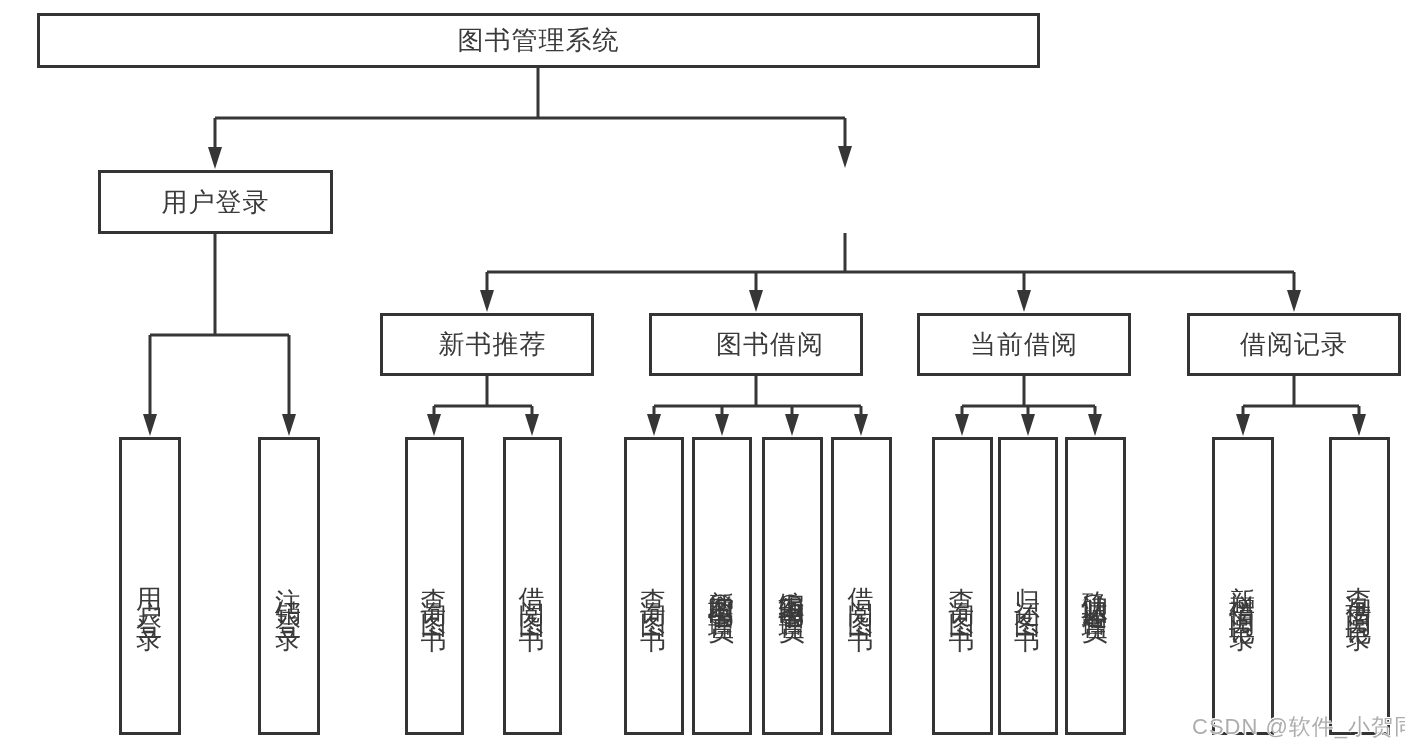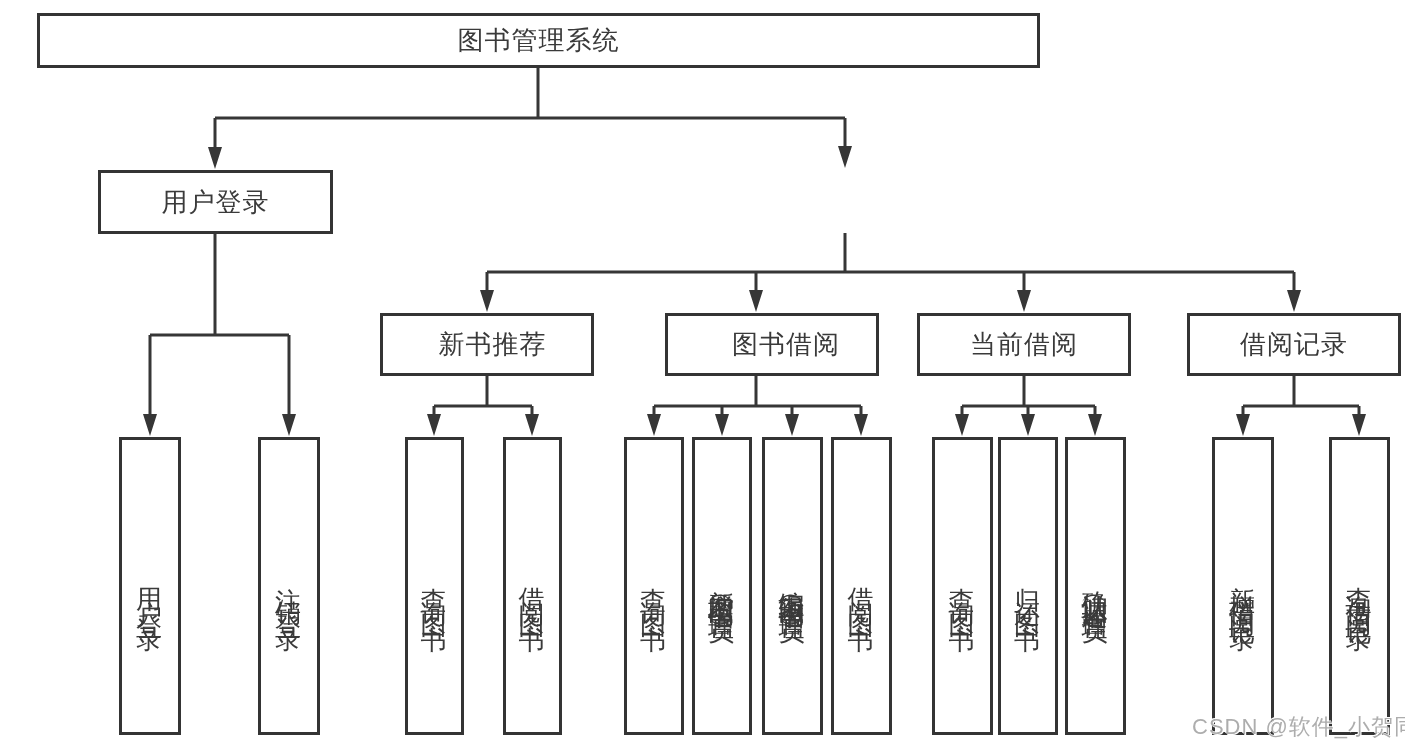--- a/index.html
+++ b/index.html
@@ -80,21 +80,21 @@
     <span>图书管理系统</span>
   </div>
 
   <div class="node" style="left:82px;top:170px;width:235px;height:64px;">
     <span>用户登录</span>
   </div>
 
   <div class="node" style="left:364px;top:313px;width:214px;height:63px;padding-left:11px;">
     <span>新书推荐</span>
   </div>
-  <div class="node" style="left:649px;top:313px;width:214px;height:63px;padding-left:28px;">
+  <div class="node" style="left:633px;top:313px;width:214px;height:63px;padding-left:28px;">
     <span>图书借阅</span>
   </div>
   <div class="node" style="left:901px;top:313px;width:214px;height:63px;">
     <span>当前借阅</span>
   </div>
   <div class="node" style="left:1171px;top:313px;width:214px;height:63px;">
     <span>借阅记录</span>
   </div>
 
   <div class="node leaf" style="left:103px;width:62px;">

